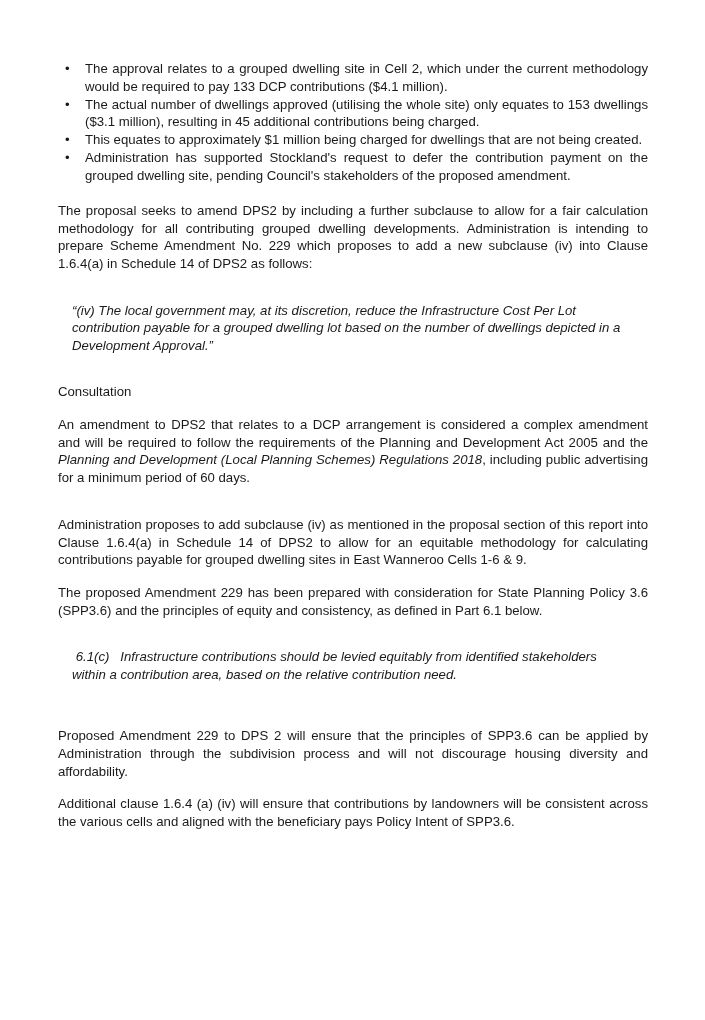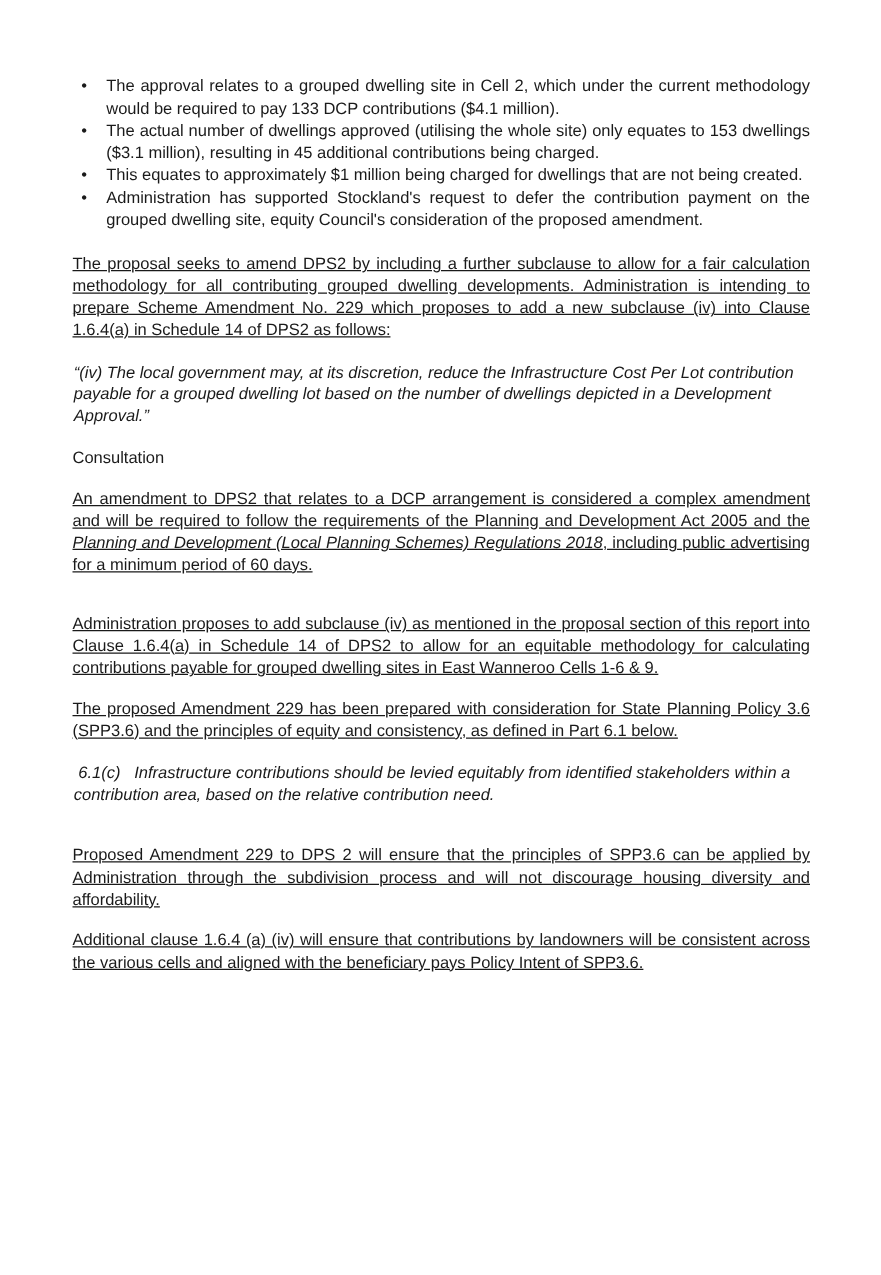--- a/index.html
+++ b/index.html
@@ -48,29 +48,28 @@
     font-size: 13.2px;
     line-height: 17.6px;
   }
 
   
   .para {
     font-size: 13.2px;
     line-height: 17.6px;
     text-align: justify;
     margin: 0;
-    text-decoration: underline;
   }
 
   .para-italic {
     font-size: 13.2px;
     line-height: 17.6px;
     text-align: left;
     font-style: italic;
-    margin: 1px;
+    margin: 14px;
   }
 
   .heading {
     font-size: 13.2px;
     line-height: 17.6px;
     font-weight: normal;
     text-align: left;
     margin: 0;
   }
   .gap-md  { height: 15px; }
@@ -94,21 +93,21 @@
       <li class="bullet-item">
         <span class="bullet-marker">•</span>
         <span>The actual number of dwellings approved (utilising the whole site) only equates to 153 dwellings ($3.1 million), resulting in 45 additional contributions being charged.</span>
       </li>
       <li class="bullet-item">
         <span class="bullet-marker">•</span>
         <span>This equates to approximately $1 million being charged for dwellings that are not being created.</span>
       </li>
       <li class="bullet-item">
         <span class="bullet-marker">•</span>
-        <span>Administration has supported Stockland's request to defer the contribution payment on the grouped dwelling site, equity Council's consideration of the proposed amendment.</span>
+        <span>Administration has supported Stockland's request to defer the contribution payment on the grouped dwelling site, pending Council's stakeholders of the proposed amendment.</span>
       </li>
     </ul>
 
     <div class="gap-lg"></div>
 
     <p class="para">The proposal seeks to amend DPS2 by including a further subclause to allow for a fair calculation methodology for all contributing grouped dwelling developments. Administration is intending to prepare Scheme Amendment No. 229 which proposes to add a new subclause (iv) into Clause 1.6.4(a) in Schedule 14 of DPS2 as follows:</p>
 
     <div class="gap-md"></div>
 
     <p class="para-italic">“(iv) The local government may, at its discretion, reduce the Infrastructure Cost Per Lot contribution payable for a grouped dwelling lot based on the number of dwellings depicted in a Development Approval.”</p>

